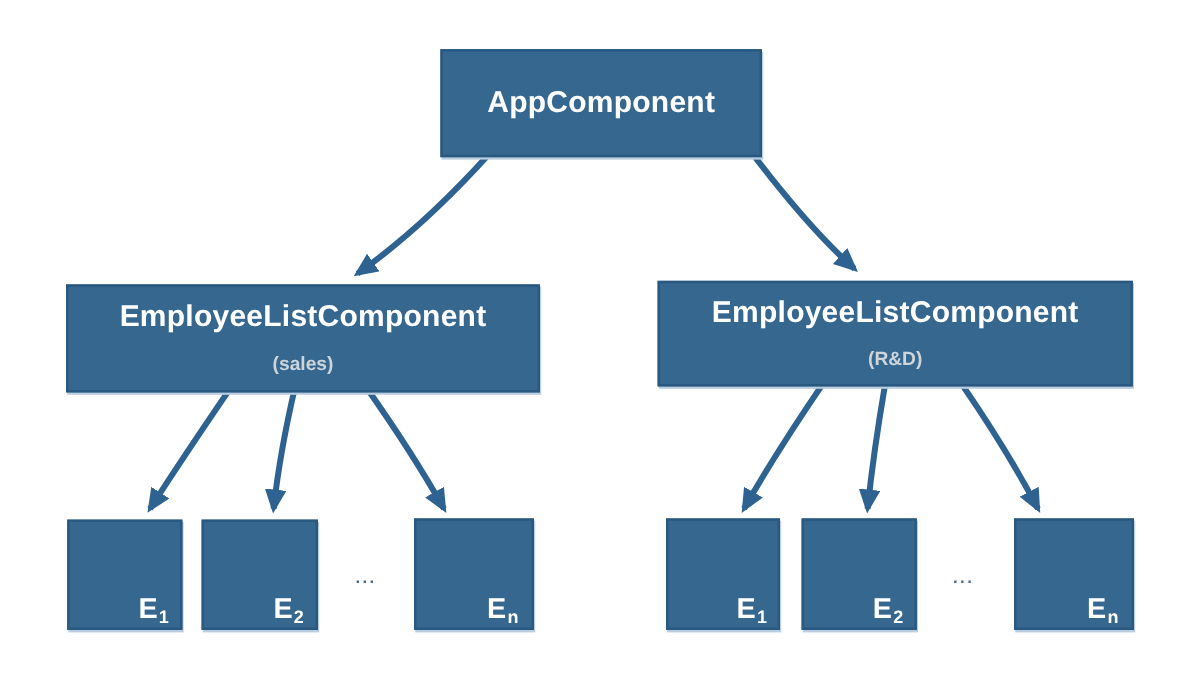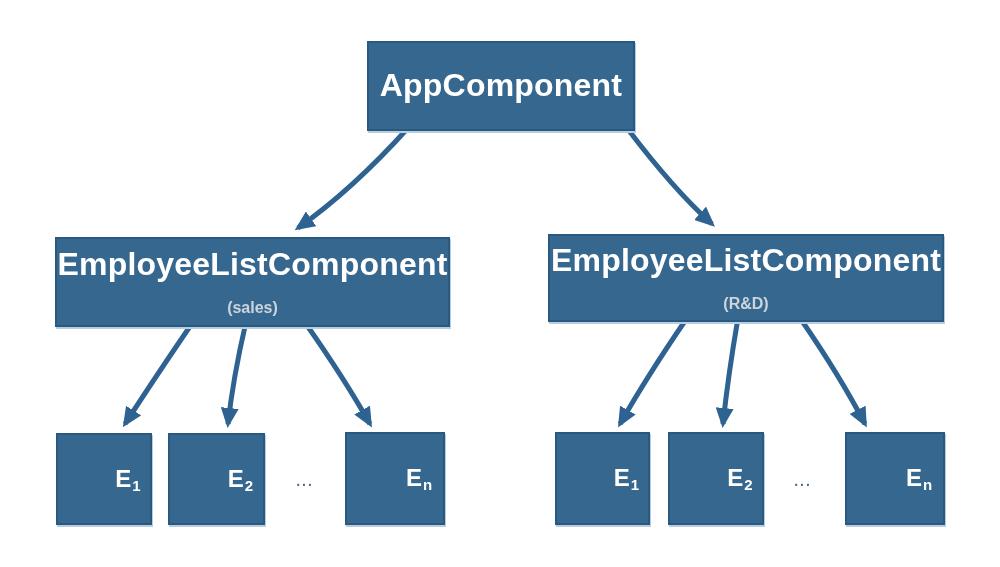--- a/index.html
+++ b/index.html
@@ -41,41 +41,41 @@
     border:2px solid var(--node-border);
     box-shadow:1px 2px 0 0 var(--node-shadow);
     box-sizing:border-box;
     display:flex;
     flex-direction:column;
     align-items:center;
     justify-content:center;
     color:var(--title-text);
   }
   .node .title{
-    font-size:32px;
+    font-size:25px;
     font-weight:bold;
     letter-spacing:0.2px;
     line-height:1.1;
     white-space:nowrap;
   }
   .node .subtitle{
     font-size:16px;
     font-weight:bold;
     color:var(--subtitle-text);
     line-height:1.2;
     margin-top:16px;
   }
   .ebox{
     position:absolute;
     background:var(--node-fill);
     border:2px solid var(--node-border);
     box-shadow:1px 2px 0 0 var(--node-shadow);
     box-sizing:border-box;
     display:flex;
-    align-items:center;
+    align-items:flex-end;
     justify-content:center;
     color:var(--title-text);
     padding-left:48px;
   }
   .elabel{
     font-size:24px;
     font-weight:bold;
     white-space:nowrap;
   }
   .elabel sub{

